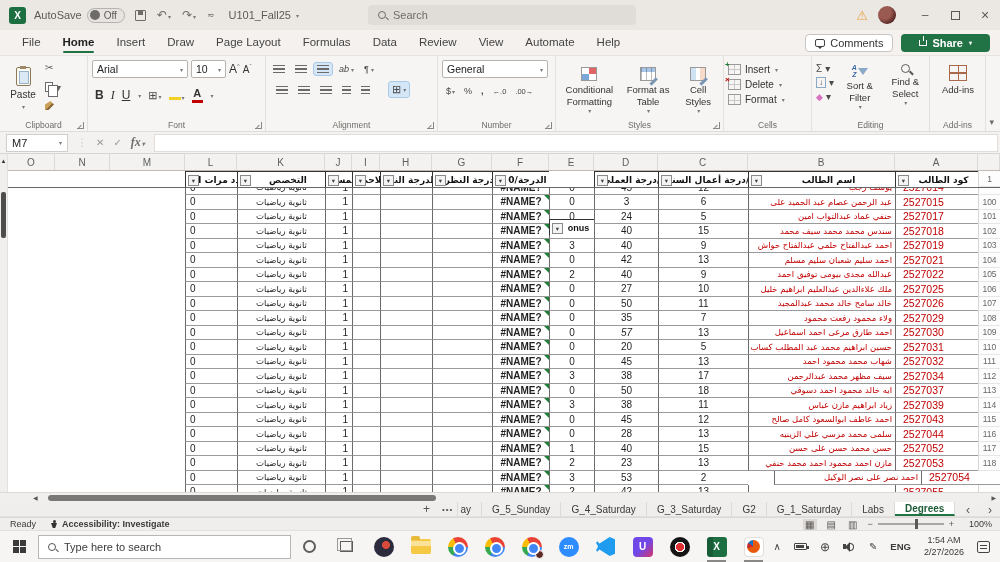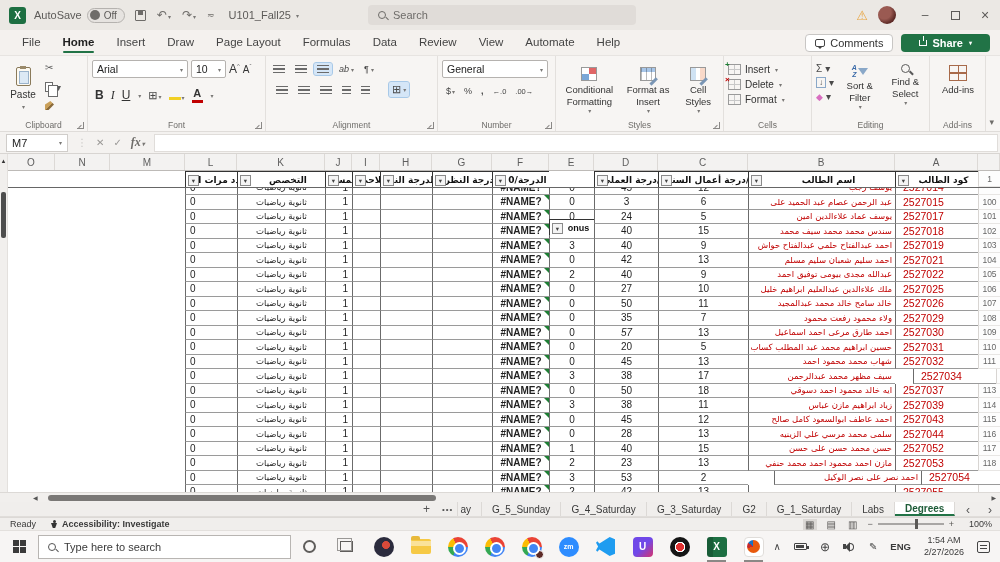--- a/index.html
+++ b/index.html
@@ -385,21 +385,21 @@
     </div>
 
     <div class="rgroup" style="width:168px;display:flex;padding-top:6px">
       <div class="stylebtn">
         <span class="cf-ic"></span>
         <span>Conditional Formatting</span>
           <span class="car">▾</span>
       </div>
       <div class="stylebtn">
         <span class="fat-ic"></span>
-        <span>Format as Insert</span>
+        <span>Format as Table</span>
           <span class="car">▾</span>
       </div>
       <div class="stylebtn" style="width:44px">
         <span class="cs-ic"></span>
         <span>Cell Styles</span>
           <span class="car">▾</span>
       </div>
       <div class="rlabel"><span>Styles</span></div>
       <span class="lnch"></span>
     </div>
@@ -610,21 +610,21 @@
           <div class="g-c bordered al" style="width: 52px;">0</div>
           <div class="g-c bordered arb" style="width: 88px;">ثانوية رياضيات</div>
           <div class="g-c bordered ar" style="width: 27px;">1</div>
           <div class="g-c bordered" style="width: 28px;"></div>
           <div class="g-c bordered" style="width: 52px;"></div>
           <div class="g-c bordered" style="width: 60px;"></div>
           <div class="g-c bordered err" style="width: 57px;">#NAME?</div>
           <div class="g-c bordered" style="width: 45px;">0</div>
           <div class="g-c bordered" style="width: 64px;">24</div>
           <div class="g-c bordered" style="width: 90px;">5</div>
-          <div class="g-c bordered name red" style="width: 147px;">يوسف عماد علاءالدين امين</div>
+          <div class="g-c bordered name red" style="width: 147px;">حنفي عماد عبدالتواب امين</div>
           <div class="g-c bordered code red" style="width: 83px;">2527017</div>
           <div class="g-rn">101</div>
         </div>
         <div class="g-row">
           <div class="g-c" style="width: 47px;"></div>
           <div class="g-c" style="width: 55px;"></div>
           <div class="g-c" style="width: 75px;"></div>
           <div class="g-c bordered al" style="width: 52px;">0</div>
           <div class="g-c bordered arb" style="width: 88px;">ثانوية رياضيات</div>
           <div class="g-c bordered ar" style="width: 27px;">1</div>
@@ -809,21 +809,21 @@
           <div class="g-c bordered arb" style="width: 88px;">ثانوية رياضيات</div>
           <div class="g-c bordered ar" style="width: 27px;">1</div>
           <div class="g-c bordered" style="width: 28px;"></div>
           <div class="g-c bordered" style="width: 52px;"></div>
           <div class="g-c bordered" style="width: 60px;"></div>
           <div class="g-c bordered err" style="width: 57px;">#NAME?</div>
           <div class="g-c bordered" style="width: 45px;">3</div>
           <div class="g-c bordered" style="width: 64px;">38</div>
           <div class="g-c bordered" style="width: 90px;">17</div>
           <div class="g-c bordered name red" style="width: 147px;">سيف مظهر محمد عبدالرحمن</div>
-          <div class="g-c bordered code red" style="width: 83px; margin-left: 18px;">2527034</div>
+          <div class="g-c bordered code red" style="width: 83px;">2527034</div>
           <div class="g-rn">112</div>
         </div>
         <div class="g-row">
           <div class="g-c" style="width: 47px;"></div>
           <div class="g-c" style="width: 55px;"></div>
           <div class="g-c" style="width: 75px;"></div>
           <div class="g-c bordered al" style="width: 52px;">0</div>
           <div class="g-c bordered arb" style="width: 88px;">ثانوية رياضيات</div>
           <div class="g-c bordered ar" style="width: 27px;">1</div>
           <div class="g-c bordered" style="width: 28px;"></div>

